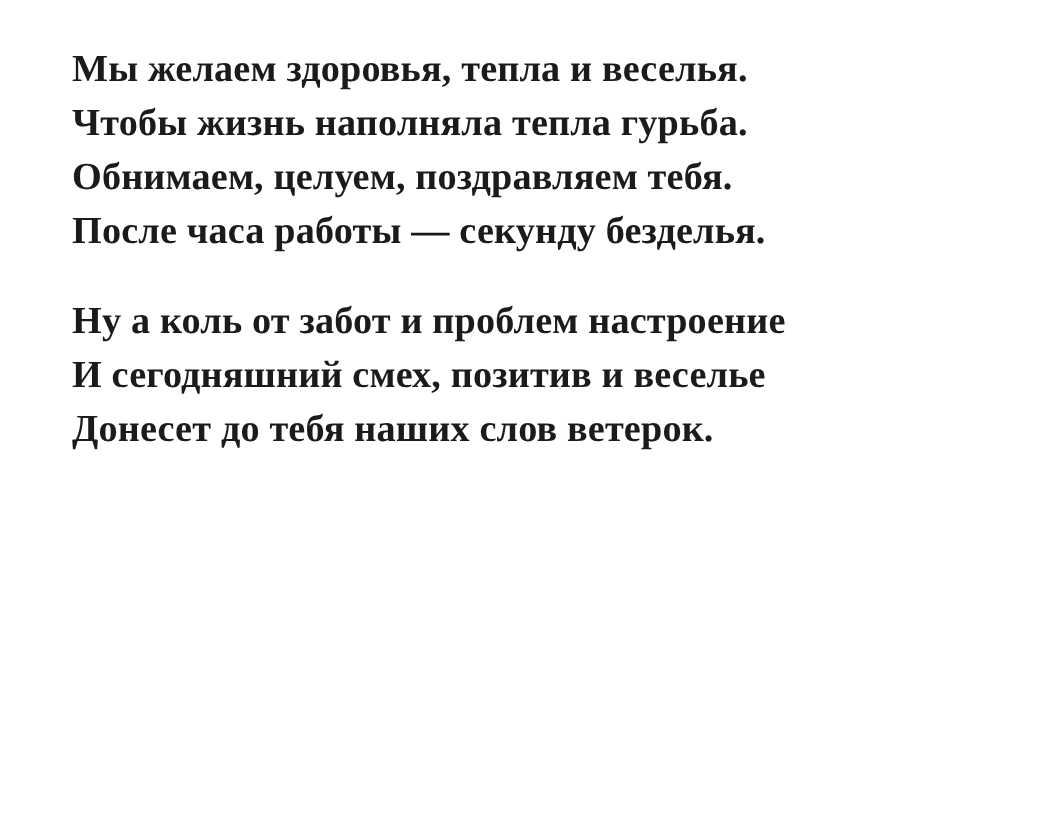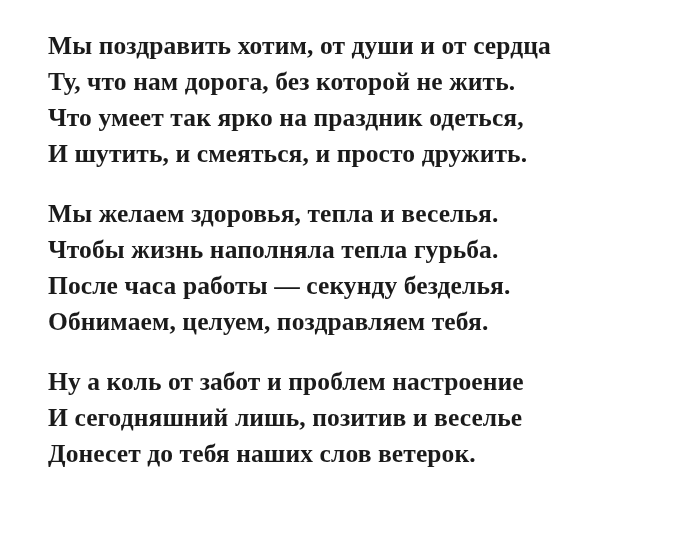--- a/index.html
+++ b/index.html
@@ -44,34 +44,28 @@
     white-space: pre;
     letter-spacing: 0.1px;
   }
 </style>
 </head>
 <body>
 
 <div class="page">
   <div class="poem">
 
-    <p class="stanza">
-      <span class="line">Мы поздравить хотим, от души и от сердца</span>
-      <span class="line">Ту, что нам дорога, без которой не жить.</span>
-      <span class="line">Что умеет так ярко на праздник одеться,</span>
-      <span class="line">И шутить, и смеяться, и просто дружить.</span>
-    </p>
 
     <p class="stanza">
       <span class="line">Мы желаем здоровья, тепла и веселья.</span>
       <span class="line">Чтобы жизнь наполняла тепла гурьба.</span>
+      <span class="line">Обнимаем, целуем, поздравляем тебя.</span>
       <span class="line">После часа работы — секунду безделья.</span>
-      <span class="line">Обнимаем, целуем, поздравляем тебя.</span>
     </p>
 
     <p class="stanza">
       <span class="line">Ну а коль от забот и проблем настроение</span>
-      <span class="line">И сегодняшний лишь, позитив и веселье</span>
+      <span class="line">И сегодняшний смех, позитив и веселье</span>
       <span class="line">Донесет до тебя наших слов ветерок.</span>
     </p>
 
   </div>
 </div>
 
 </body></html>

